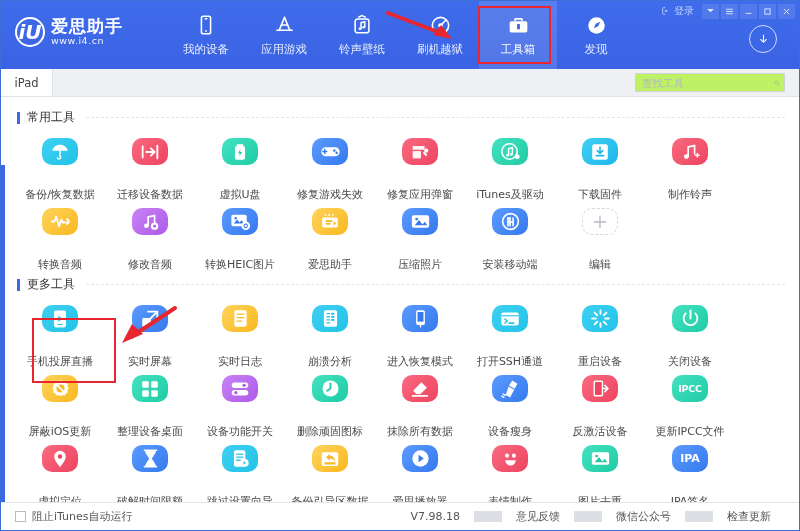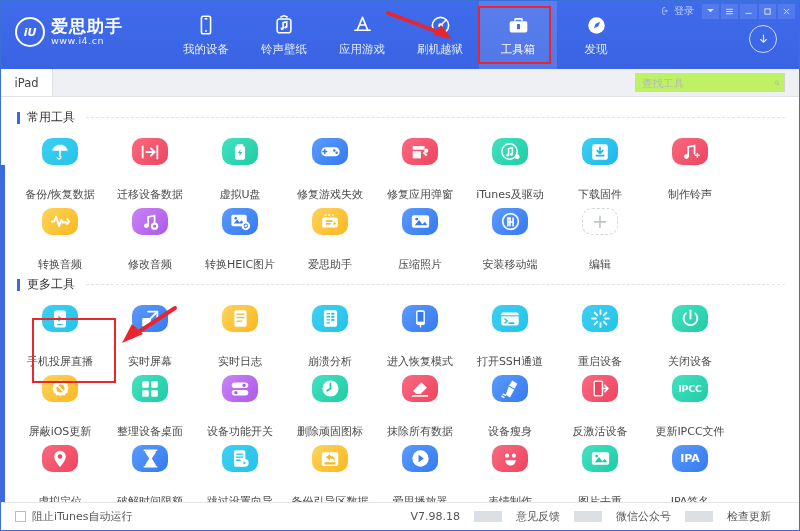--- a/index.html
+++ b/index.html
@@ -45,21 +45,21 @@
 
   .logo {
     display: flex; align-items: center; gap: 6px;
     margin: 16px 0 0 14px;
     width: 140px;
   }
   .logo-mark {
     width: 30px; height: 30px; border-radius: 50%;
     border: 2px solid #fff;
     display: flex; align-items: center; justify-content: center;
-    color: #fff; font-size: 11px; font-weight: bold; font-style: italic;
+    color: #fff; font-size: 20px; font-weight: bold; font-style: italic;
   }
   .logo-txt { color: #fff; line-height: 1.05; }
   .logo-cn { font-size: 17px; font-weight: bold; letter-spacing: 1px; }
   .logo-url { font-size: 9.5px; opacity: .92; letter-spacing: .5px; }
 
   .nav { display: flex; align-items: flex-start; margin-left: 12px; height: 68px; }
   .nav-item {
     width: 78px; height: 68px;
     display: flex; flex-direction: column; align-items: center; justify-content: center;
     gap: 5px; color: #e8eeff; font-size: 11.5px; cursor: pointer;
@@ -235,44 +235,44 @@
 
       <div class="nav-item">
         <span class="nav-ico">
           <svg width="22" height="22" viewBox="0 0 24 24" fill="none" stroke="#fff" stroke-width="1.7">
               <rect x="7" y="2.5" width="10" height="19" rx="2"></rect>
               <path d="M10.6 5.2h2.8"></path>
               <circle cx="12" cy="18.5" r="1" fill="#fff" stroke="none"></circle>
             </svg>
         </span>
         <span>我的设备</span>
+      </div>
+
+      <div class="nav-item">
+        <span class="nav-ico">
+          <svg width="23" height="23" viewBox="0 0 24 24" fill="none" stroke="#fff" stroke-width="1.7" stroke-linecap="round">
+              <path d="M12 3.5L6.5 17M12 3.5L17.5 17"></path>
+              <path d="M4 17h16"></path>
+              <path d="M9 11.5h6"></path>
+            </svg>
+        </span>
+        <span>应用游戏</span>
       </div>
 
       <div class="nav-item">
         <span class="nav-ico">
           <svg width="22" height="22" viewBox="0 0 24 24" fill="none" stroke="#fff" stroke-width="1.7">
               <rect x="4.5" y="5.5" width="15" height="15" rx="2.5"></rect>
               <path d="M8 3.5l4-1.8 4 1.8"></path>
               <path d="M11 16V9.5l4-1v6" stroke-linecap="round"></path>
               <circle cx="9.7" cy="16" r="1.4" fill="#fff" stroke="none"></circle>
               <circle cx="13.7" cy="14.5" r="1.4" fill="#fff" stroke="none"></circle>
             </svg>
         </span>
         <span>铃声壁纸</span>
-      </div>
-
-      <div class="nav-item">
-        <span class="nav-ico">
-          <svg width="23" height="23" viewBox="0 0 24 24" fill="none" stroke="#fff" stroke-width="1.7" stroke-linecap="round">
-              <path d="M12 3.5L6.5 17M12 3.5L17.5 17"></path>
-              <path d="M4 17h16"></path>
-              <path d="M9 11.5h6"></path>
-            </svg>
-        </span>
-        <span>应用游戏</span>
       </div>
 
       <div class="nav-item">
         <span class="nav-ico">
           <svg width="23" height="23" viewBox="0 0 24 24" fill="none" stroke="#fff" stroke-width="1.7">
               <circle cx="12" cy="12" r="8.5"></circle>
               <circle cx="12" cy="12" r="2.4" fill="#fff" stroke="none"></circle>
               <path d="M12 12l5.5-5.5" stroke-linecap="round"></path>
             </svg>
         </span>

